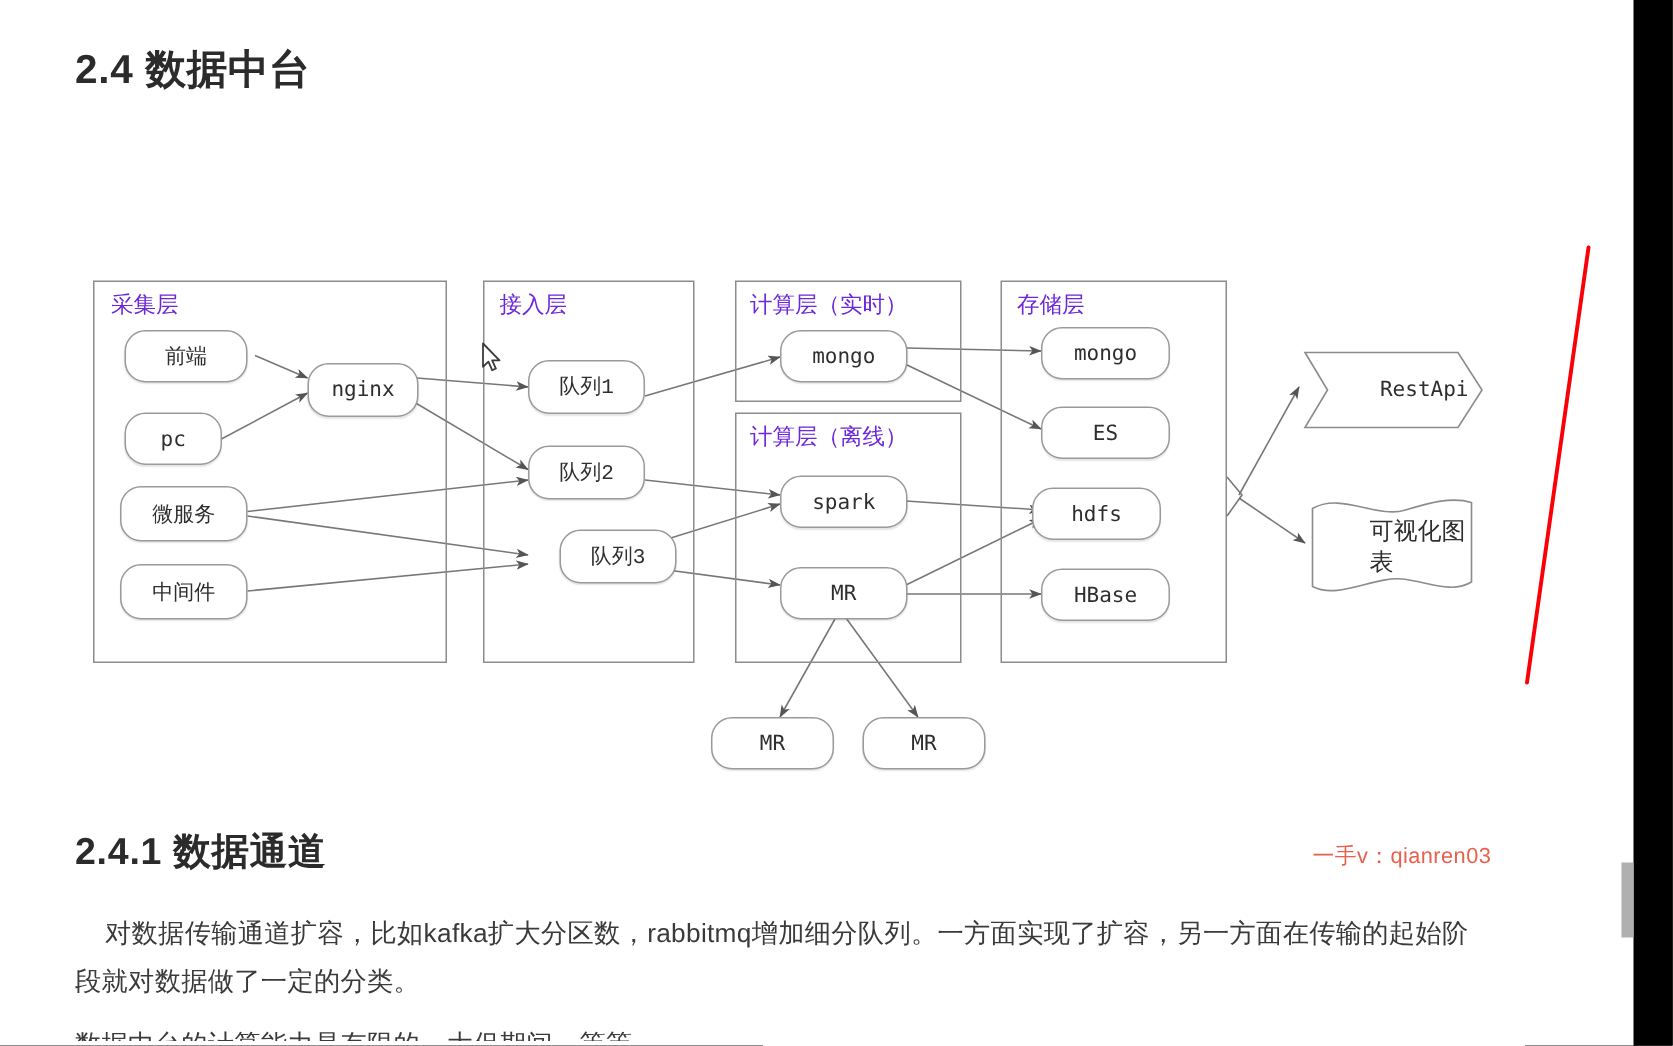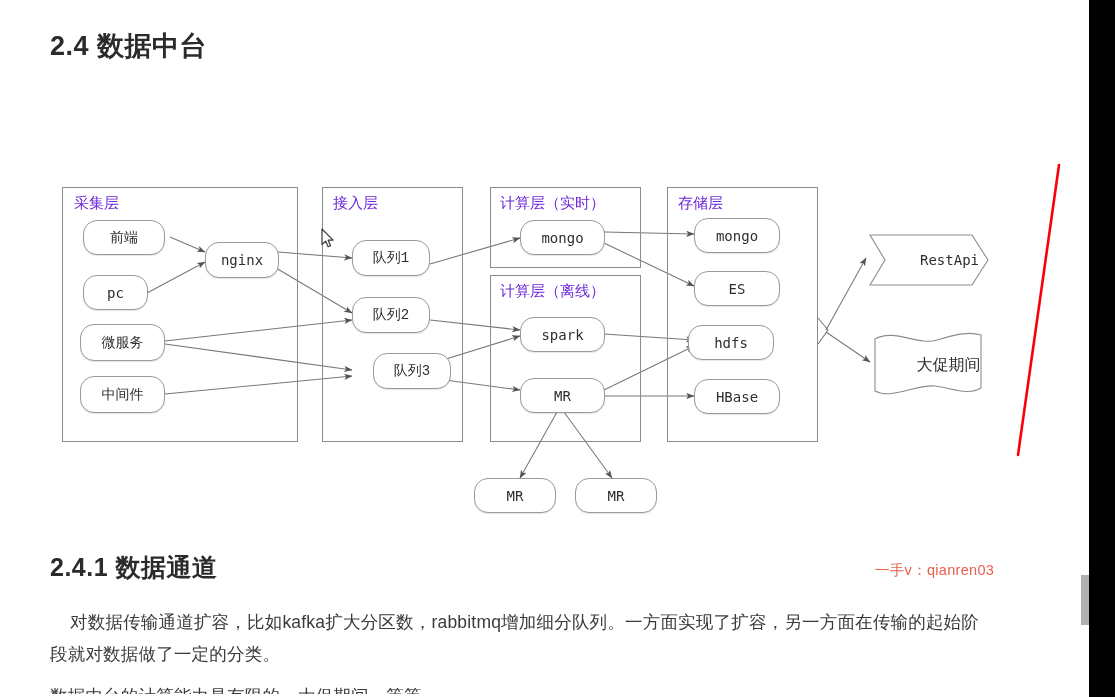--- a/index.html
+++ b/index.html
@@ -243,21 +243,21 @@
         <svg width="122" height="54" viewBox="0 0 122 54">
           <path d="M2,2 L104,2 L120,27 L104,52 L2,52 L17,27 Z" fill="#ffffff" stroke="#8c8c8c" stroke-width="1.1"></path>
         </svg>
         <span class="lbl">RestApi</span>
       </div>
 
       <div class="shape cjk" style="left:872px; top:330px; width:112px; height:70px;">
         <svg width="112" height="70" viewBox="0 0 112 70">
           <path d="M3,9 C22,-2 46,16 65,10 C82,5 96,1 109,5 L109,58 C96,66 80,58 63,56 C44,54 20,70 3,61 Z" fill="#ffffff" stroke="#8c8c8c" stroke-width="1.1"></path>
         </svg>
-        <span class="lbl">大促期间</span>
+        <span class="lbl">可视化图表</span>
       </div>
     </div>
 
     <div class="h2" style="left:50px; top:551px; font-size:25px;">2.4.1 数据通道</div>
 
     <div class="watermark" style="left:875px; top:561px;">一手v：qianren03</div>
 
     <div class="para" style="left:50px; top:606px; width:945px;"><span class="ind" style="width:20px;"></span><span>对数据传输通道扩容，比如kafka扩大分区数，rabbitmq增加细分队列。一方面实现了扩容，另一方面在传输的起始阶段就对数据做了一定的分类。</span></div>
 
     <div class="cutline" style="left:50px; top:684px; width:700px;">数据中台的计算能力是有限的，大促期间，等等</div>

